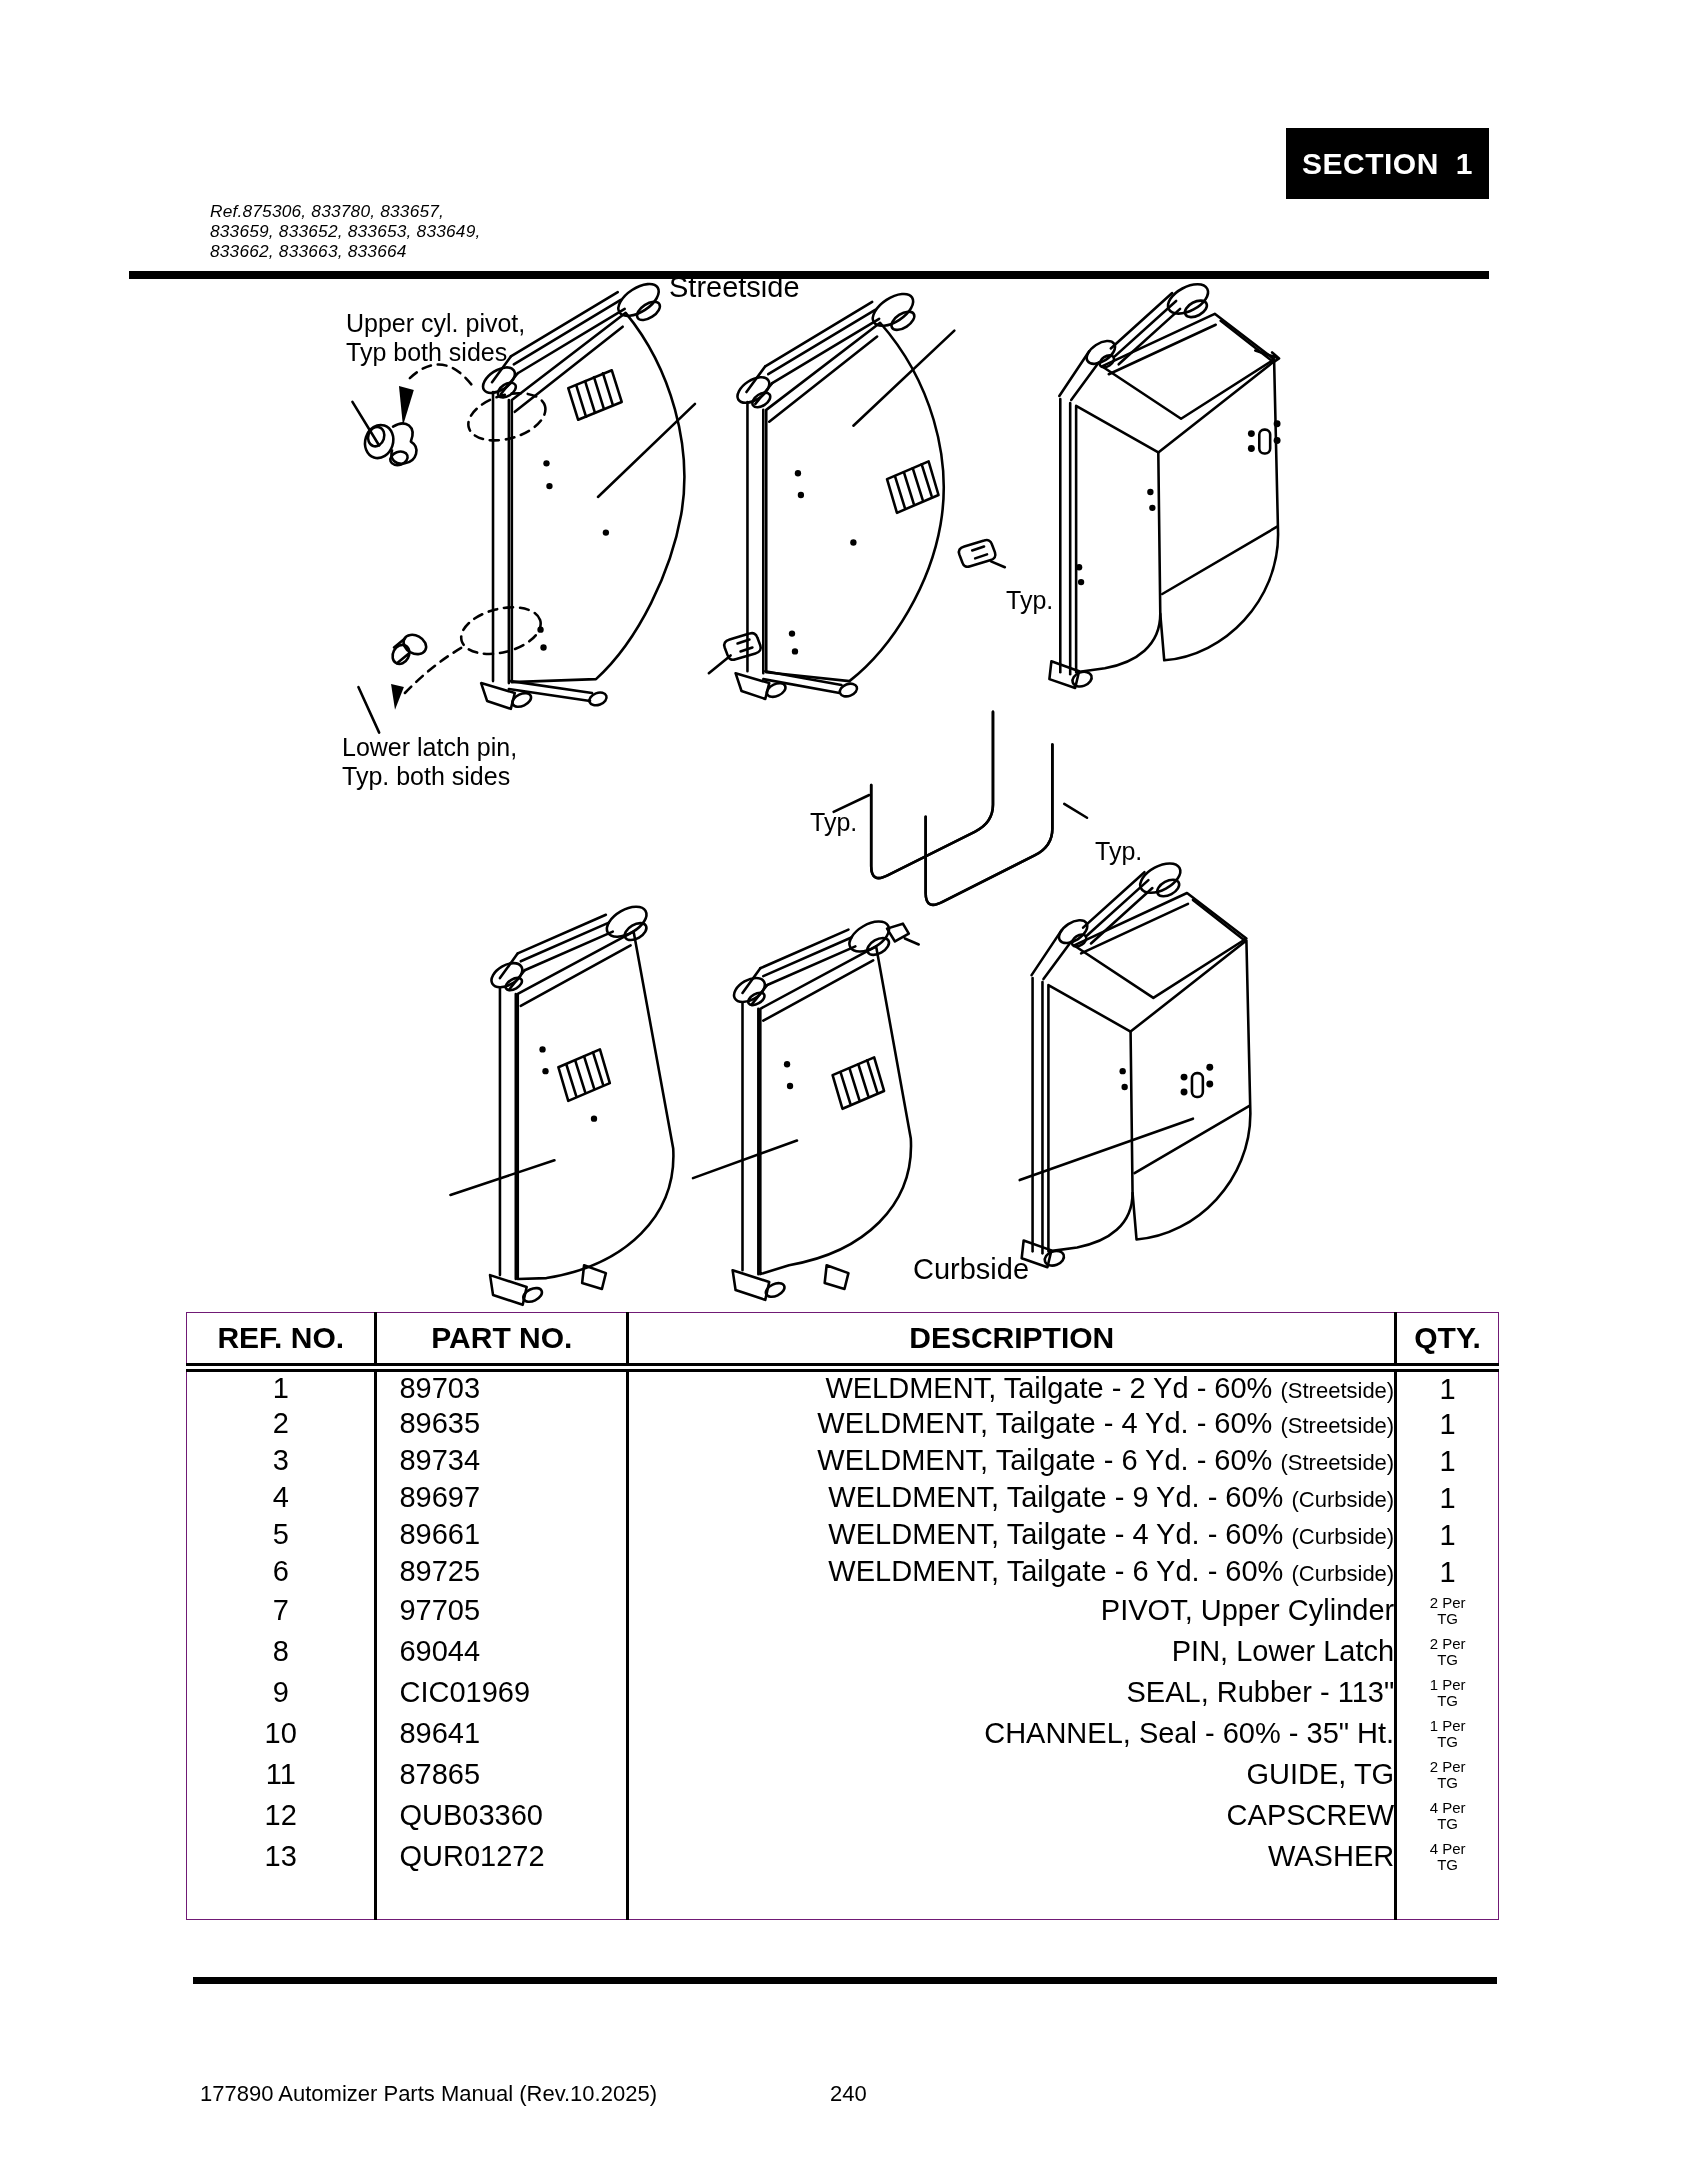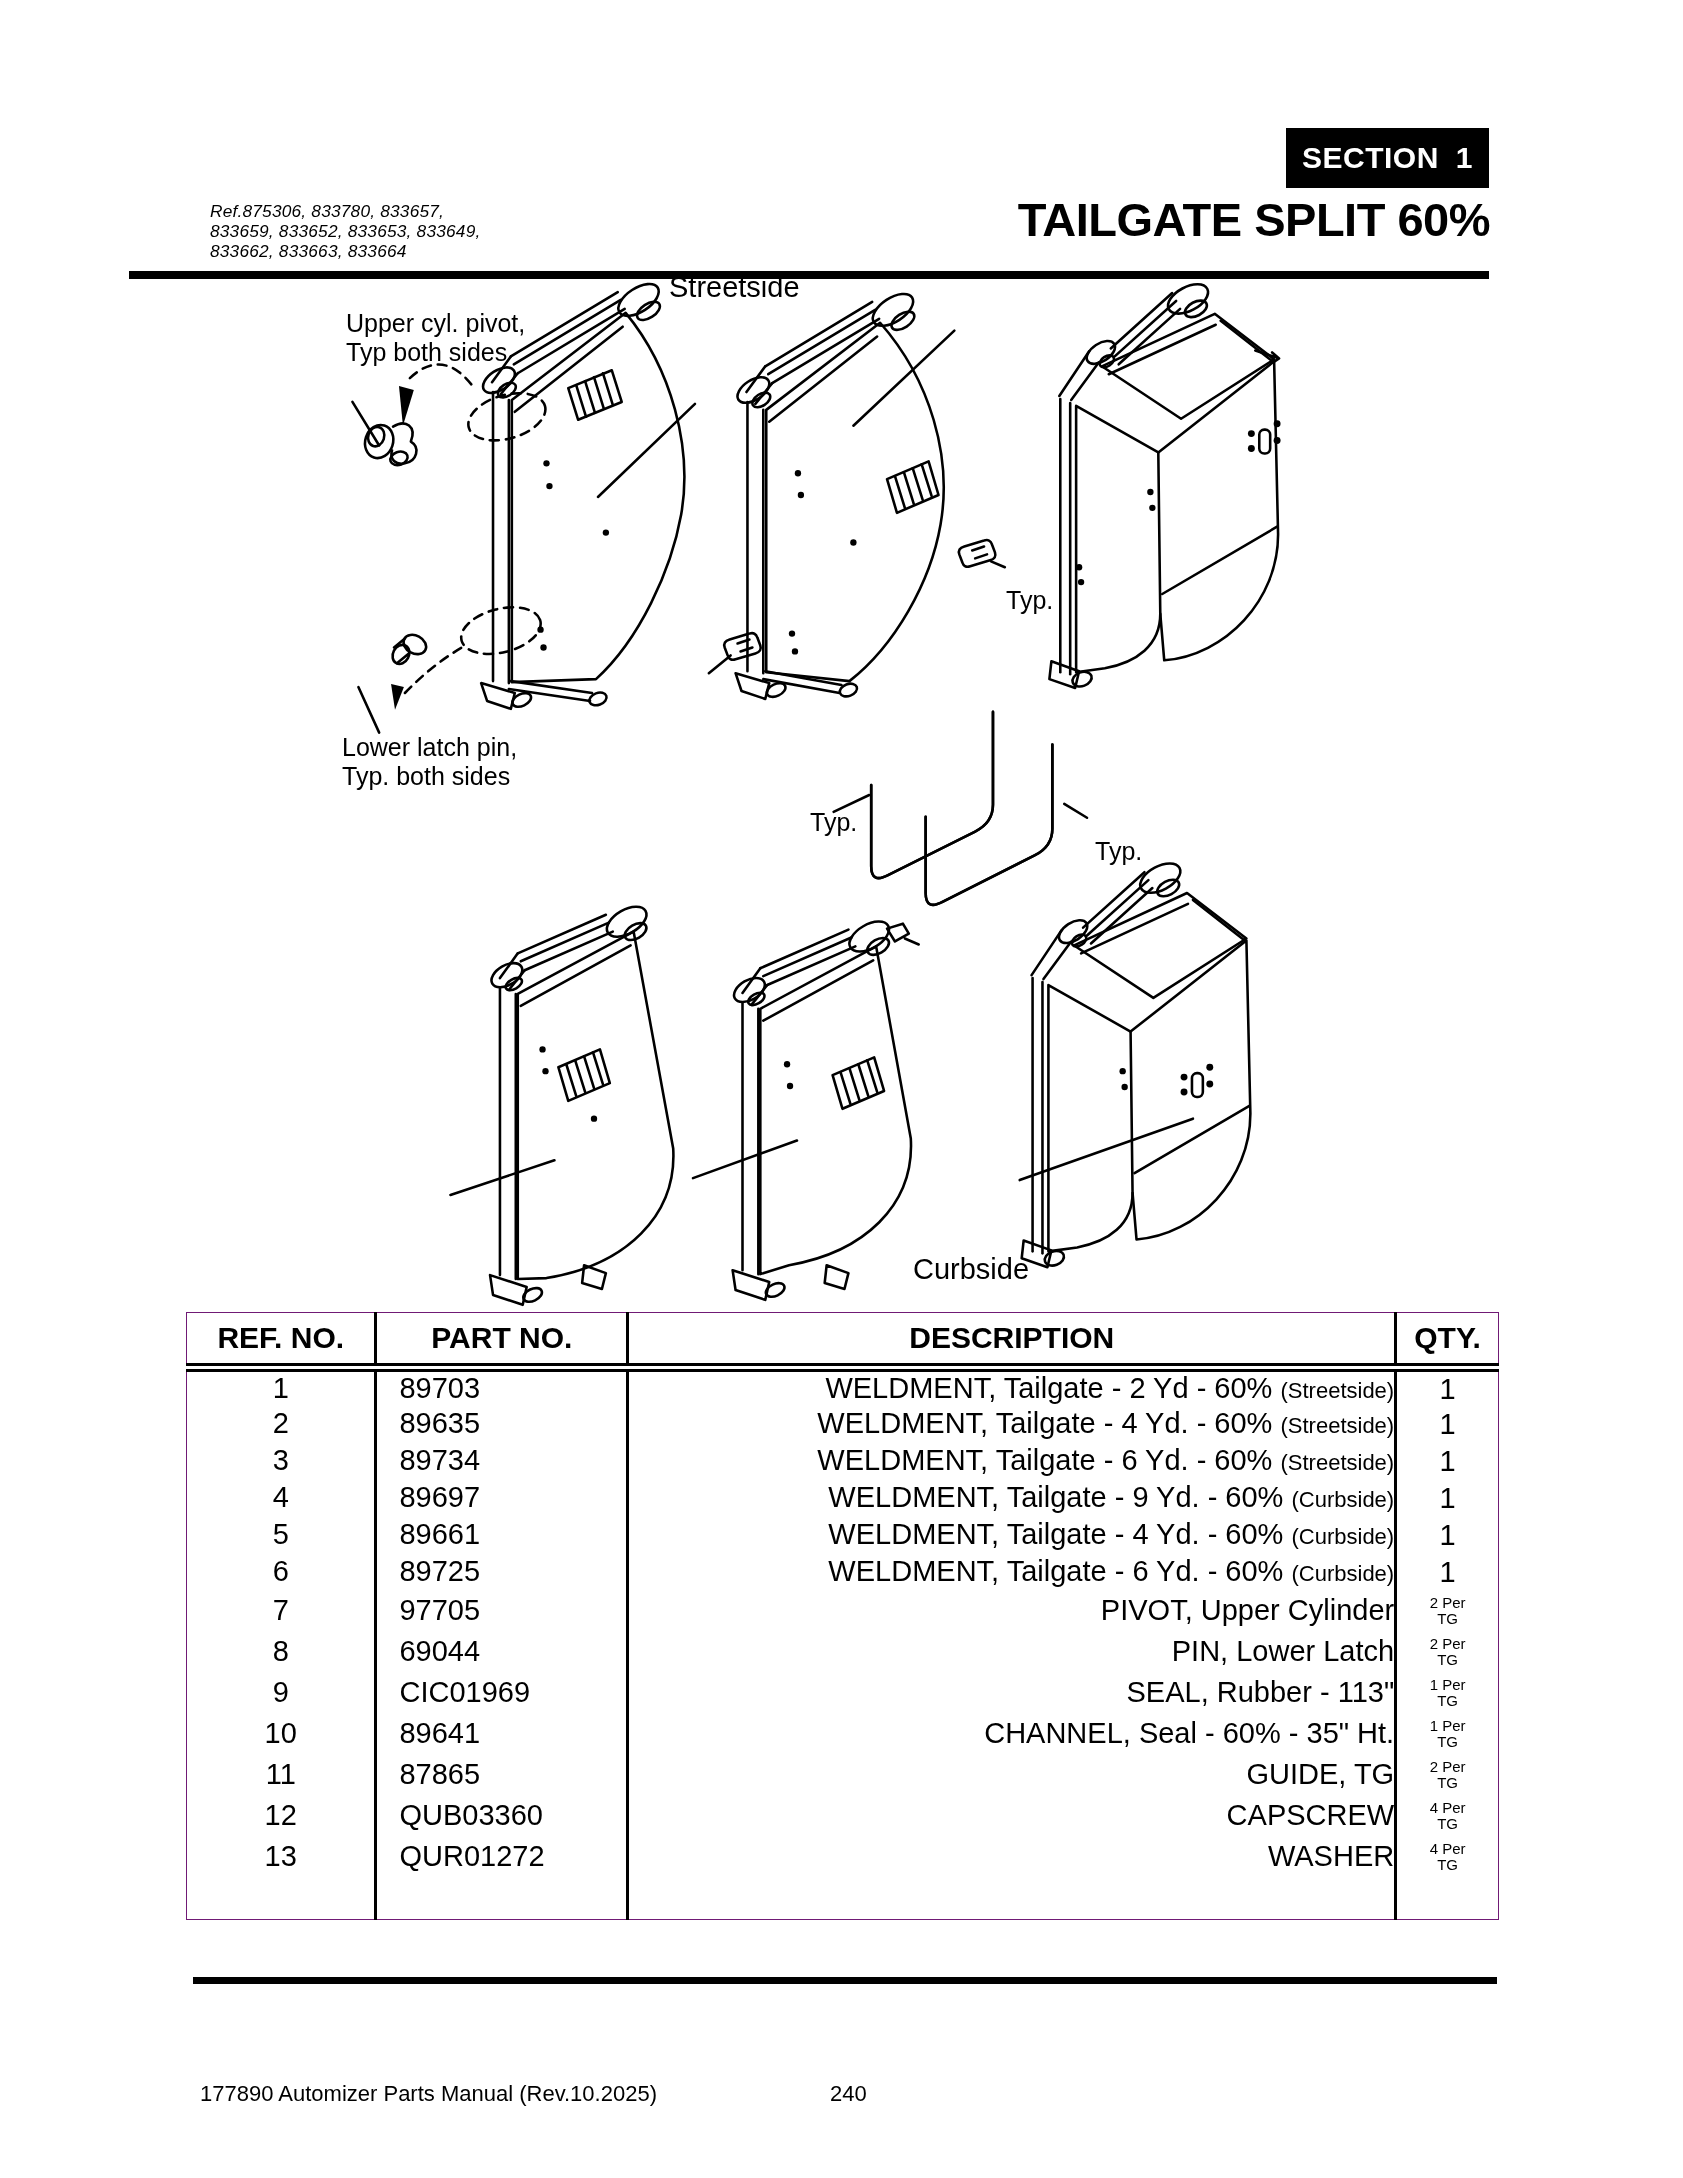--- a/index.html
+++ b/index.html
@@ -2,21 +2,21 @@
 <html><head>
 <meta charset="utf-8">
 <style>
   html,body{margin:0;padding:0;background:#888;}
   .page{position:relative;width:1683px;height:2178px;background:#fff;
         font-family:"Liberation Sans",sans-serif;color:#000;overflow:hidden;margin:0 auto;}
   .abs{position:absolute;}
 
   
   .ref-note{left:210px;top:161px;font-size:17.3px;font-style:italic;line-height:20px;letter-spacing:0.2px;margin-top:40px;}
-  .section-badge{left:1286px;top:128px;width:203px;height:60px;background:#000;color:#fff;
+  .section-badge{left:1286px;top:128px;width:203px;height:71px;background:#000;color:#fff;
       display:flex;align-items:center;justify-content:space-between;padding:0 16px;box-sizing:border-box;
       font-size:30px;font-weight:bold;letter-spacing:0.5px;}
   .page-title{left:931px;top:192px;width:559px;text-align:right;font-size:47px;font-weight:bold;letter-spacing:-0.5px;}
   .header-rule{left:129px;top:271px;width:1360px;height:8px;background:#000;}
 
   
   .dlabel{font-size:25px;line-height:29px;white-space:nowrap;}
   .big-dlabel{font-size:29px;white-space:nowrap;}
   .lbl-streetside{left:669px;top:271px;}
   .lbl-curbside{left:913px;top:1253px;}
@@ -70,21 +70,20 @@
     <div>Ref.875306, 833780, 833657,</div>
     <div>833659, 833652, 833653, 833649,</div>
     <div>833662, 833663, 833664</div>
   </div>
 
   <div class="abs section-badge">
     <span>SECTION</span>
     <span>1</span>
   </div>
 
-  <div class="abs page-title">TAILGATE SPLIT 60%</div>
   <div class="abs header-rule"></div>
 
   <svg class="abs diagram" viewBox="0 0 1700 2200" xmlns="http://www.w3.org/2000/svg">
 
     <g>
       <line class="thin" x1="356" y1="406" x2="383" y2="450"></line>
       <ellipse cx="383" cy="446" rx="14" ry="17" transform="rotate(18 383 446)"></ellipse>
       <ellipse cx="380" cy="441" rx="8" ry="10" transform="rotate(18 380 441)"></ellipse>
       <path d="M397 431 C410 423 421 431 415 446 C425 452 421 466 409 468 C400 470 393 464 396 455"></path>
       <ellipse cx="403" cy="463" rx="9" ry="6.5" transform="rotate(-20 403 463)"></ellipse>

